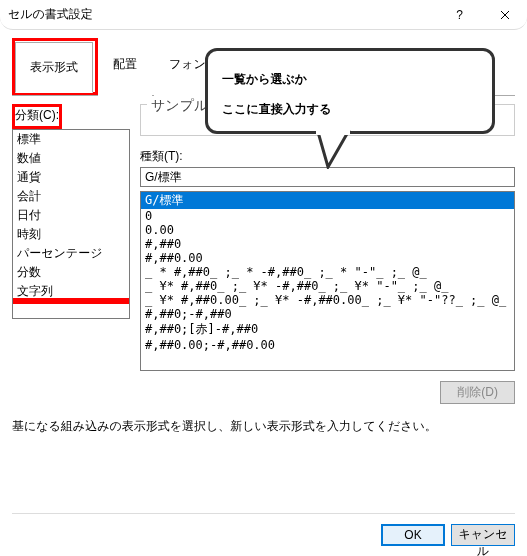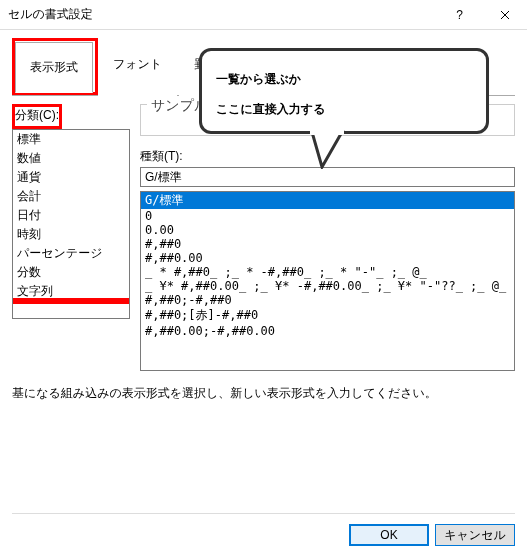--- a/index.html
+++ b/index.html
@@ -1,17 +1,17 @@
 <!DOCTYPE html>
 <html><head>
 <meta charset="utf-8">
 <style>
 * { box-sizing: border-box; font-family: "Meiryo UI", "MS PGothic", sans-serif; font-size: 12px; }
 body { margin: 0; background: #fff; width: 527px; height: 556px; }
-.titlebar { height: 30px; display: flex; align-items: center; padding: 0 0 0 8px; border-bottom: 1px solid #ddd; }
+.titlebar { height: 30px; display: flex; align-items: center; padding: 0 0 0 8px; border-bottom: 1px solid #ddd; border-radius: 13px; }
 .titlebar .title { flex: 1; color: #000; }
 .titlebar .btn { width: 45px; height: 30px; display: flex; align-items: center; justify-content: center; color: #000; }
 .content { padding: 8px 12px; }
 .tabs { display: flex; border-bottom: 1px solid #aaa; margin-bottom: 8px; }
 .tab { padding: 16px 14px; border: 1px solid transparent; margin-right: 2px; position: relative; top: 1px; background: #fff; }
 .tab.active { border: 1px solid #aaa; border-bottom: 1px solid #fff; }
 .red-box { border: 3px solid #ff0000; display: inline-block; }
 .red-box.tab-box { padding: 0; }
 .main { display: flex; gap: 10px; }
 .left { width: 118px; }
@@ -24,23 +24,23 @@
 .sample-label { position: absolute; top: -8px; left: 6px; background: #fff; padding: 0 4px; color: #444; font-size: 14px; }
 .type-label { display: block; margin-bottom: 2px; }
 .type-input { width: 100%; border: 1px solid #7a7a7a; padding: 2px 4px; margin-bottom: 4px; }
 .type-list { border: 1px solid #7a7a7a; height: 180px; overflow-y: scroll; background: #fff; }
 .type-list .item { padding: 0 4px; white-space: nowrap; font-family: monospace, "MS PGothic"; font-size: 12px; }
 .type-list .item.selected { background: #0078d7; color: #fff; }
 .delete-row { display: flex; justify-content: flex-end; margin-top: 10px; }
 .delete-btn { padding: 2px 16px; border: 1px solid #999; background: #e1e1e1; color: #888; }
 .hint { margin-top: 14px; }
 .buttons { position: absolute; bottom: 10px; right: 12px; display: flex; gap: 6px; padding-top: 10px; border-top: 1px solid #ddd; left:12px; justify-content:flex-end;}
-.buttons button { width: 80px; height: 22px; border: 1px solid #0078d7; background: #e1e1e1; }
+.buttons button { width: 64px; height: 22px; border: 1px solid #0078d7; background: #e1e1e1; }
 .buttons button.ok { border: 2px solid #0078d7; background: #e5f1fb; }
-.callout { position: absolute; top: 48px; left: 199px; width: 290px; background: #fff; border: 3px solid #333; border-radius: 12px; padding: 10px 14px; z-index: 10; }
+.callout { position: absolute; top: 48px; left: 205px; width: 290px; background: #fff; border: 3px solid #333; border-radius: 12px; padding: 10px 14px; z-index: 10; }
 .callout-text { font-size: 20px; font-weight: bold; line-height: 1.5; font-family: "HGMaruGothicMPRO","Meiryo",sans-serif;}
 .callout svg.tail-svg { position: absolute; bottom: -38px; left: 100px; }
 </style>
 </head>
 <body>
 
 <div class="titlebar">
   <span class="title">セルの書式設定</span>
   <div class="btn">?</div>
   <div class="btn">
@@ -48,20 +48,21 @@
         <path d="M1 1L9 9M9 1L1 9" stroke="#000" stroke-width="1"></path>
       </svg>
   </div>
 </div>
 
 <div class="content">
   <div class="tabs">
     <span class="red-box tab-box">
       <div class="tab active">表示形式</div>
     </span>
+    <div class="tab">配置</div>
     <div class="tab">フォント</div>
     <div class="tab">罫</div>
   </div>
 
   <div class="main">
     <div class="left">
       <span class="red-box">
         <label>分類(C):</label>
       </span>
       <div class="catlist">
@@ -87,24 +88,28 @@
       </div>
       <label class="type-label">種類(T):</label>
       <input class="type-input" value="G/標準" style="">
       <div class="type-list">
         <div class="item selected">G/標準</div>
         <div class="item">0</div>
         <div class="item">0.00</div>
         <div class="item">#,##0</div>
         <div class="item">#,##0.00</div>
         <div class="item">_ * #,##0_ ;_ * -#,##0_ ;_ * "-"_ ;_ @_</div>
+        <div class="item">_ ¥* #,##0_ ;_ ¥* -#,##0_ ;_ ¥* "-"_ ;_ @_</div>
         <div class="item">_ ¥* #,##0.00_ ;_ ¥* -#,##0.00_ ;_ ¥* "-"??_ ;_ @_</div>
         <div class="item">#,##0;-#,##0</div>
         <div class="item">#,##0;[赤]-#,##0</div>
         <div class="item">#,##0.00;-#,##0.00</div>
+      </div>
+      <div class="delete-row">
+        <button class="delete-btn" disabled="">削除(D)</button>
       </div>
     </div>
   </div>
 
   <div class="hint">基になる組み込みの表示形式を選択し、新しい表示形式を入力してください。</div>
 </div>
 
 <div class="buttons">
   <button class="ok">OK</button>
   <button>キャンセル</button>

